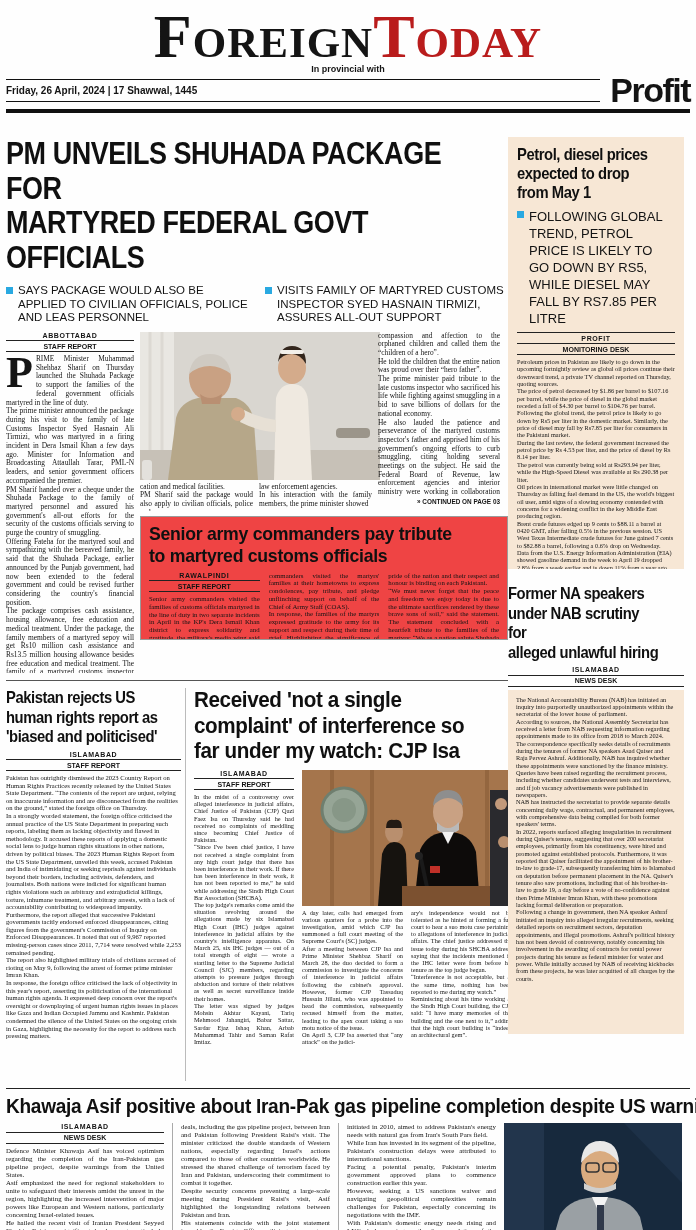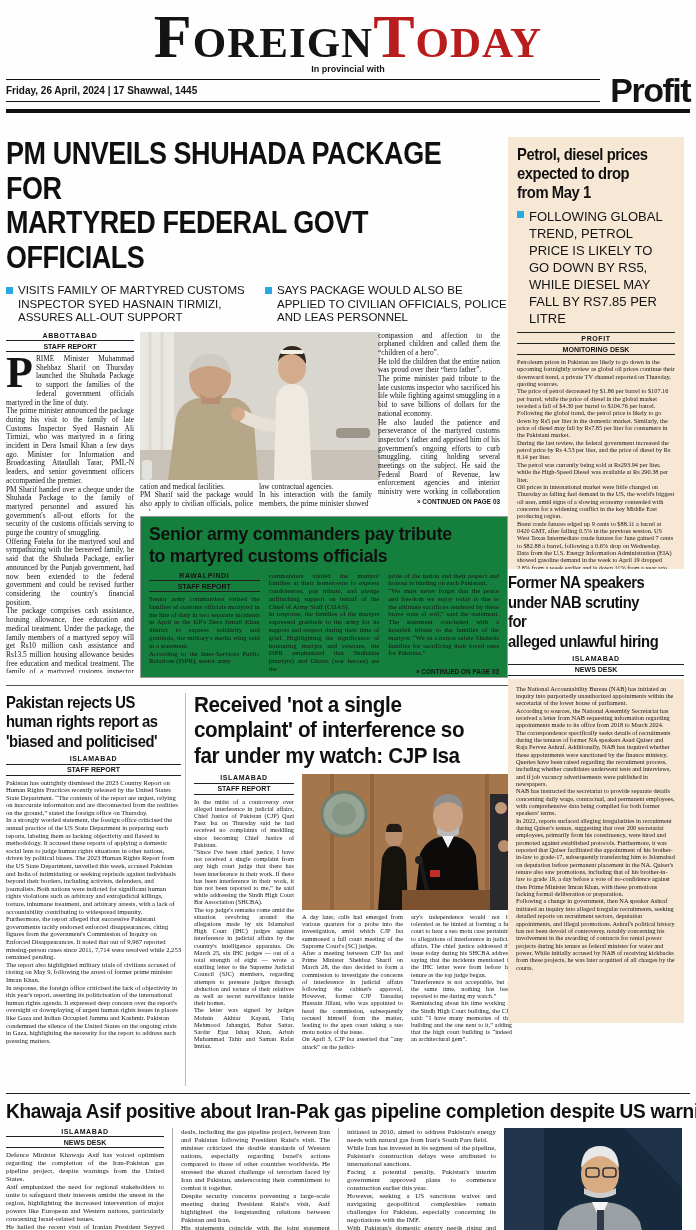--- a/index.html
+++ b/index.html
@@ -47,21 +47,21 @@
   .lead-col1 .body { height:318px; }
   .dropcap { float:left; font-weight:700; font-size:44px; line-height:36px; padding-right:3px; }
   .lead-mid { width:368px; flex:none; }
   .lead-toprow { display:flex; gap:6px; }
   .photo-block { width:232px; flex:none; }
   .mini-row { display:flex; gap:6px; margin-top:3px; }
   .mini-row .body { flex:1; height:28px; }
   .lead-col3 { width:122px; flex:none; }
   .lead-col3 .body { height:164px; }
 
-  .army-box { margin-top:5px; background:#15803d; border:1px solid #9b9b9b; padding:6px 8px 4px; height:162px; overflow:hidden; }
+  .army-box { margin-top:5px; background:#ef4444; border:1px solid #9b9b9b; padding:6px 8px 4px; height:124px; overflow:hidden; }
   .army-headline { font-size:19px; line-height:22px; transform:scaleX(.93); transform-origin:0 0; letter-spacing:-.3px; }
   .army-cols { display:flex; gap:9px; margin-top:5px; }
   .army-cols .col { flex:1; }
   .army-cols .body { font-size:6.8px; line-height:7.8px; height:104px; }
 
   
   .mid-band { display:flex; border-top:1px solid #555; margin-top:7px; padding-top:7px; }
   .rights-story { width:180px; flex:none; border-right:.75px solid #bbb; padding-right:4px; }
   .rights-headline { font-size:17px; line-height:19.5px; }
   .rights-story .byline-block { margin-top:4px; }
@@ -77,21 +77,21 @@
   .cjp-cols .body { flex:1; height:172px; }
 
   
   .right-col { width:176px; flex:none; }
   .petrol-box { background:#f7e7d5; padding:8px 9px 16px; height:432px; overflow:hidden; }
   .petrol-headline { font-size:17px; line-height:19px; }
   .petrol-box .bullet-row { font-size:13px; line-height:17px; margin:6px 0 5px; }
   .petrol-box .byline-block .dl { border-top:.75px solid #222; padding-top:1.5px; }
   .petrol-box .body, .nab-body { font-size:6.3px; line-height:7.35px; text-align:left; }
   .petrol-box .body { height:290px; }
-  .nab-story { padding-top:4px; }
+  .nab-story { padding-top:15px; }
   .nab-headline { font-size:17px; line-height:19.5px; }
   .nab-story .byline-block { margin-top:4px; }
   .nab-body { background:#f7e7d5; padding:6px 8px; height:344px; overflow:hidden; white-space:pre-line; }
 
   
   .bottom-band { border-top:1.25px solid #222; margin-top:7px; padding-top:5px; }
   .bottom-headline { font-size:20.5px; line-height:24px; letter-spacing:-.3px; transform:scaleX(.93); transform-origin:0 0; white-space:nowrap; }
   .bottom-body { display:flex; gap:8px; margin-top:5px; }
   .bottom-body .col { width:158px; flex:none; }
   .bottom-body .col + .col { border-left:.75px solid #aaa; padding-left:8px; }
@@ -118,25 +118,25 @@
   <div class="content-row">
 
     <div class="left-main">
 
       <div>
         <div class="hl cond lead-headline">PM UNVEILS SHUHADA PACKAGE FOR
 MARTYRED FEDERAL GOVT OFFICIALS</div>
         <div class="lead-bullets">
           <div class="bullet-row">
             <span class="sq"></span>
-            <span>VISITS FAMILY OF MARTYRED CUSTOMS INSPECTOR SYED HASNAIN TIRMIZI, ASSURES ALL-OUT SUPPORT</span>
+            <span>SAYS PACKAGE WOULD ALSO BE APPLIED TO CIVILIAN OFFICIALS, POLICE AND LEAS PERSONNEL</span>
           </div>
           <div class="bullet-row">
             <span class="sq"></span>
-            <span>SAYS PACKAGE WOULD ALSO BE APPLIED TO CIVILIAN OFFICIALS, POLICE AND LEAS PERSONNEL</span>
+            <span>VISITS FAMILY OF MARTYRED CUSTOMS INSPECTOR SYED HASNAIN TIRMIZI, ASSURES ALL-OUT SUPPORT</span>
           </div>
         </div>
 
         <div class="lead-body">
           <div class="lead-col1">
             <div class="byline-block">
               <div class="dl">ABBOTTABAD</div>
               <div class="bl">STAFF REPORT</div>
             </div>
             <div class="body"><span class="dropcap">P</span><span>RIME Minister Muhammad Shehbaz Sharif on Thursday launched the Shuhada Package to support the families of the federal government officials martyred in the line of duty.
@@ -166,21 +166,21 @@
                   <path d="M138 30 Q140 14 152 14 Q166 14 166 32 Q160 22 152 22 Q142 22 138 30Z" fill="#33261c"></path>
                   <rect x="140" y="18" width="24" height="4" rx="2" fill="#f2efe9"></rect>
                   <path d="M134 148 L136 66 Q140 52 152 52 Q166 52 168 68 L172 148 Z" fill="#efe9e0"></path>
                   <path d="M136 88 Q120 86 104 78 L100 90 Q120 100 136 100 Z" fill="#e7e0d5"></path>
                   <circle cx="98" cy="82" r="7" fill="#d4ab8b"></circle>
                   <rect x="2" y="128" width="10" height="20" rx="3" fill="#e3e1dc"></rect>
                 </svg>
                 <div class="mini-row">
                   <div class="body">cation and medical facilities.
 PM Sharif said the package would also apply to civilian officials, police and</div>
-                  <div class="body">law contractual agencies.
+                  <div class="body">law enforcement agencies.
 In his interaction with the family members, the prime minister showed</div>
                 </div>
               </div>
               <div class="lead-col3">
                 <div class="body">compassion and affection to the orphaned children and called them the “children of a hero”.
 He told the children that the entire nation was proud over their “hero father”.
 The prime minister paid tribute to the late customs inspector who sacrificed his life while fighting against smuggling in a bid to save billions of dollars for the national economy.
 He also lauded the patience and perseverance of the martyred customs inspector's father and apprised him of his government's ongoing efforts to curb smuggling, citing holding several meetings on the subject. He said the Federal Board of Revenue, law enforcement agencies and interior ministry were working in collaboration to curb the menace of smuggling in cohesion with provincial institutions.</div>
                 <div class="continued">
                   <span>»</span>

